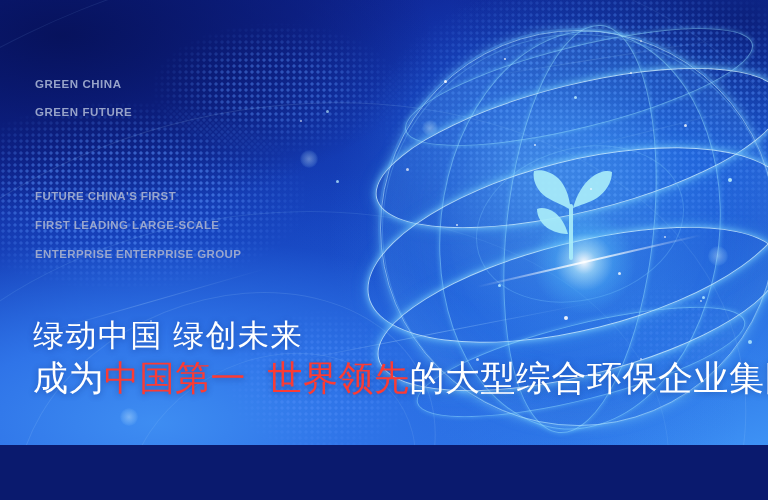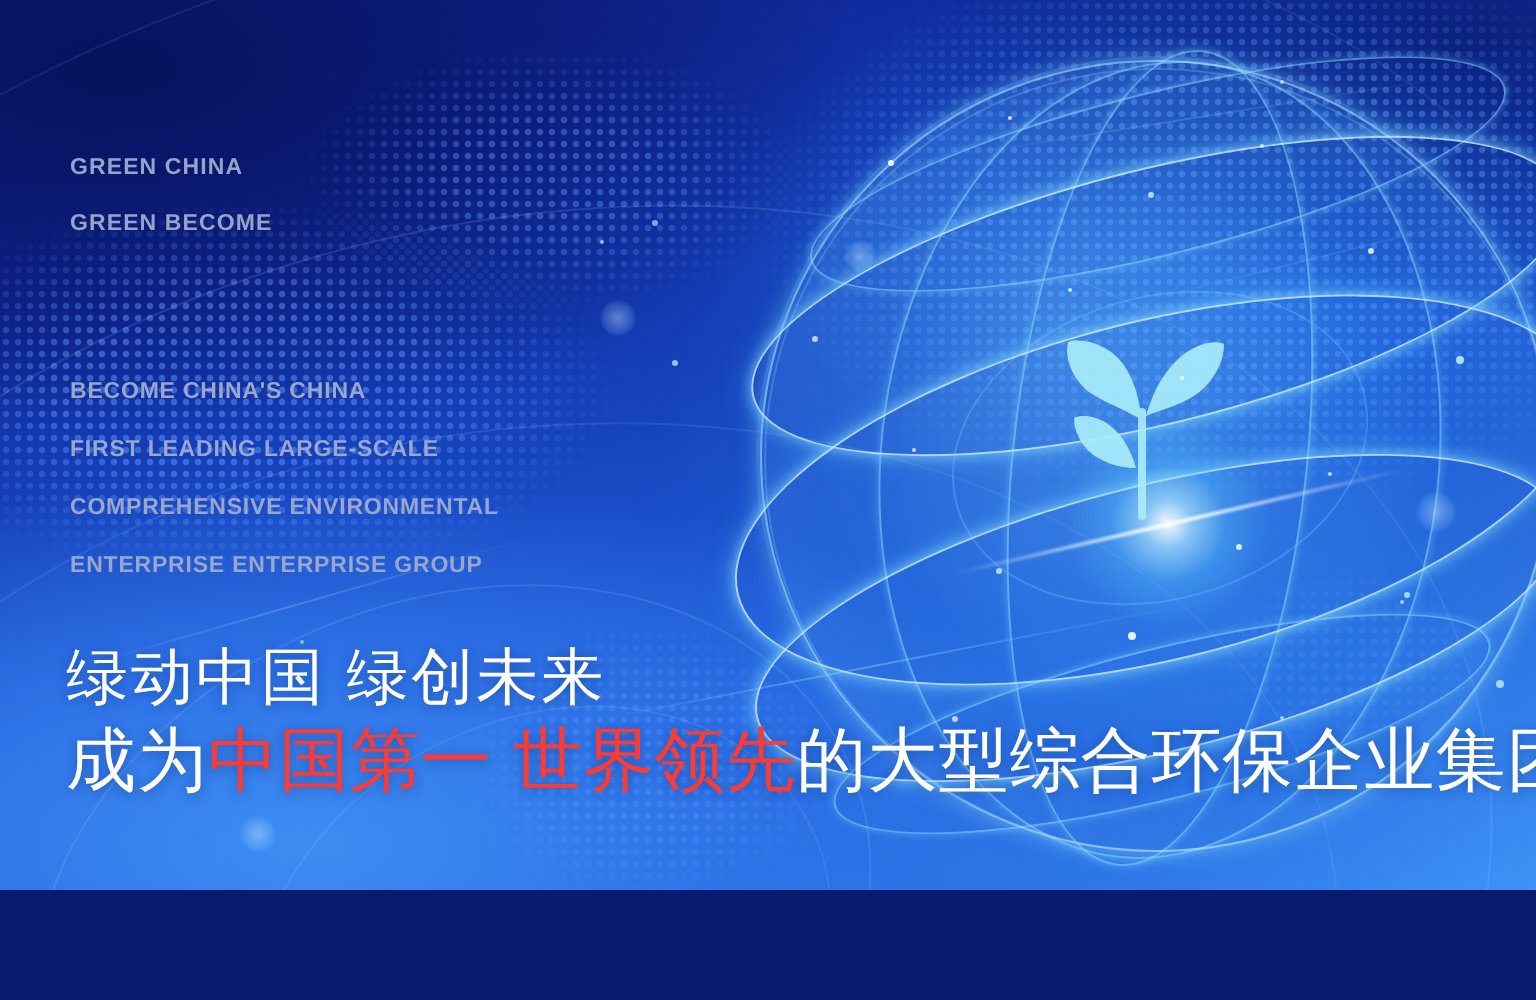--- a/index.html
+++ b/index.html
@@ -234,21 +234,21 @@
     line-height: 40px;
     text-shadow: 0 1px 6px rgba(10,40,120,0.45);
   }
   #headline-line2 {
     font-size: 35px;
     color: #ffffff;
     letter-spacing: 0.5px;
     line-height: 44px;
     text-shadow: 0 1px 6px rgba(10,40,120,0.45);
   }
-  .hl-red { color: #fb3b34; }
+  .hl-red { color: #fb3b34; font-family: Liberation Mono, monospace; }
 </style>
 </head>
 <body>
 
 <div id="banner">
 
   <div class="layer" id="bg-base"></div>
   <div class="layer" id="bg-vignette"></div>
 
   <div class="layer dots" id="dots-continent-a"></div>
@@ -330,27 +330,26 @@
     <div class="pt" style="left:640px; top:40px;  width:2px; height:2px; opacity:.6;"></div>
     <div class="pt cy" style="left:326px; top:110px; width:3px; height:3px; opacity:.65;"></div>
     <div class="bokeh" style="left:300px; top:150px; width:18px; height:18px;"></div>
     <div class="bokeh" style="left:696px; top:452px; width:26px; height:26px;"></div>
     <div class="bokeh" style="left:520px; top:448px; width:22px; height:22px;"></div>
     <div class="bokeh" style="left:120px; top:408px; width:18px; height:18px;"></div>
   </div>
 
   <div id="text-en-top">
     <div class="en-line">GREEN CHINA</div>
-    <div class="en-line">GREEN BECOME</div>
+    <div class="en-line">GREEN FUTURE</div>
   </div>
 
   <div id="text-en-main">
-    <div class="en-line">BECOME CHINA'S CHINA</div>
+    <div class="en-line">FUTURE CHINA'S FIRST</div>
     <div class="en-line">FIRST LEADING LARGE-SCALE</div>
-    <div class="en-line">COMPREHENSIVE ENVIRONMENTAL</div>
     <div class="en-line">ENTERPRISE ENTERPRISE GROUP</div>
   </div>
 
   <div id="headline">
     <div id="headline-line1">绿动中国 绿创未来</div>
     <div id="headline-line2"><span>成为</span><span class="hl-red">中国第一 世界领先</span><span>的大型综合环保企业集团</span></div>
   </div>
 
 </div>
 

